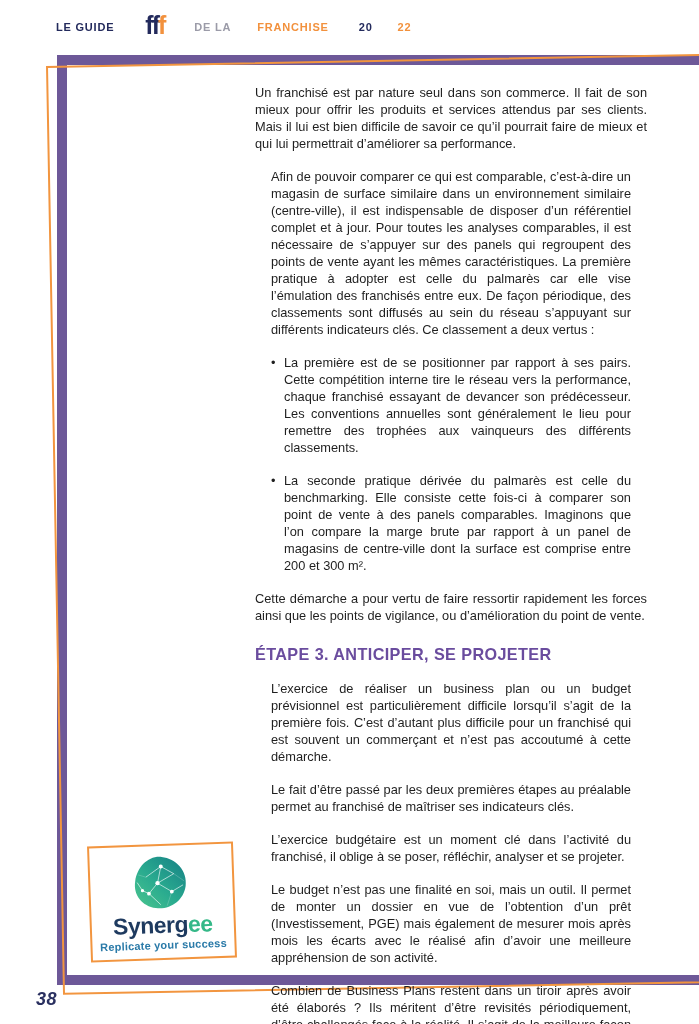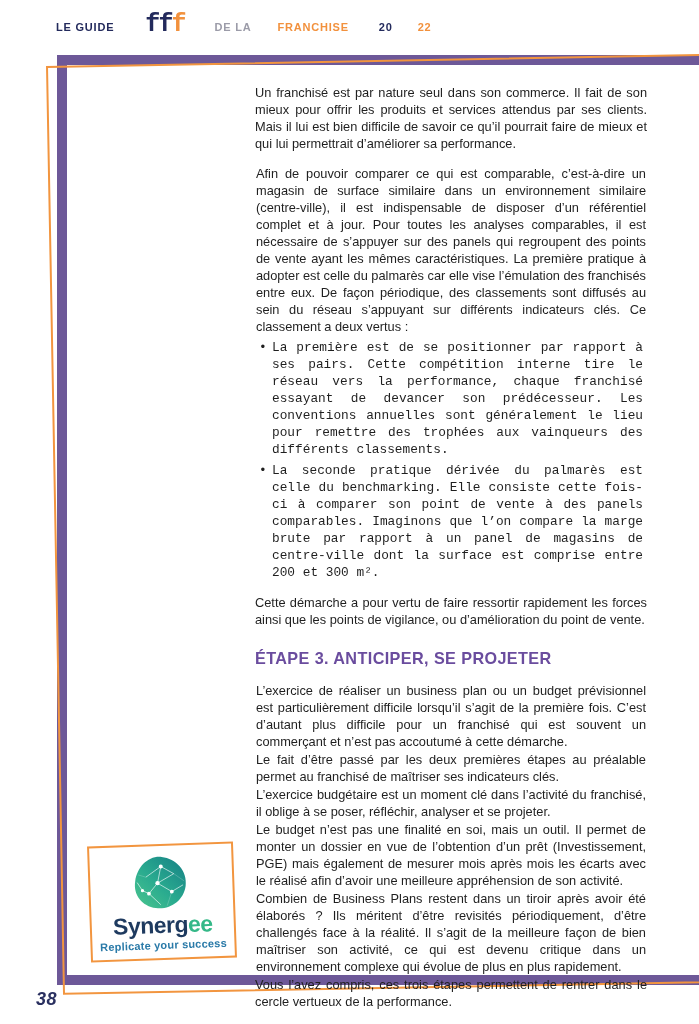--- a/index.html
+++ b/index.html
@@ -9,21 +9,21 @@
     font-family:"Liberation Sans", sans-serif;
     -webkit-font-smoothing:antialiased;
   }
   
   .header{
     position:absolute;left:56px;top:12px;height:30px;
     display:flex;align-items:center;z-index:5;gap:25px;
   }
   .hdr-txt{font-size:11px;font-weight:bold;letter-spacing:.8px;}
   .hdr-guide{color:#232a5c;}
-  .hdr-fff{font-size:25px;font-weight:bold;line-height:20px;margin:0 5px 4px 6px;letter-spacing:-2px;font-family:Liberation Mono, monospace;}
+  .hdr-fff{font-size:25px;font-weight:bold;line-height:20px;margin:0 5px 4px 6px;letter-spacing:-2px;font-family:Liberation Sans, sans-serif;}
   .hdr-fff .f-navy{color:#232a5c;}
   .hdr-fff .f-orange{color:#f2913d;}
   .hdr-dela{color:#9b9ba8;font-weight:bold;margin-right:1px;}
   .hdr-franchise{color:#f2913d;margin-right:5px;}
   .hdr-y1{color:#232a5c;}
   .hdr-y2{color:#f2913d;}
   
   .purple-frame{
     position:absolute;left:57px;top:55px;width:680px;height:930px;
     border:10px solid #6d5898;box-sizing:border-box;z-index:1;background:transparent;
@@ -37,24 +37,24 @@
   .content{
     position:absolute;left:255px;top:84px;width:392px;z-index:3;
     color:#1f1f1f;font-size:12.8px;line-height:17px;text-align:justify;
   }
   .etape-heading{
     color:#6a4c9e;font-weight:bold;font-size:16.2px;line-height:20px;
     letter-spacing:.4px;text-align:left;margin:0 0 14px 0;
   }
   .etape-heading.second{margin-top:20px;}
   .content p{margin:0 0 13px 0;}
-  .content p.tight{margin:1px;}
+  .content p.tight{margin:16px;}
   ul.vertus{list-style:none;margin:0 0 13px 0;padding:0;}
   ul.vertus li{
-    position:relative;padding-left:13px;margin:4px;text-align:justify;font-family:Liberation Mono, monospace;
+    position:relative;padding-left:13px;margin:16px;text-align:justify;
   }
   ul.vertus li::before{
     content:"\2022";position:absolute;left:0;top:0;color:#1f1f1f;
   }
   .signature{margin-top:22px;text-align:right;}
   .sig-name{
     color:#6a4c9e;font-weight:bold;font-size:13px;letter-spacing:1.4px;
     margin:0 2px 8px 0;
   }
   

